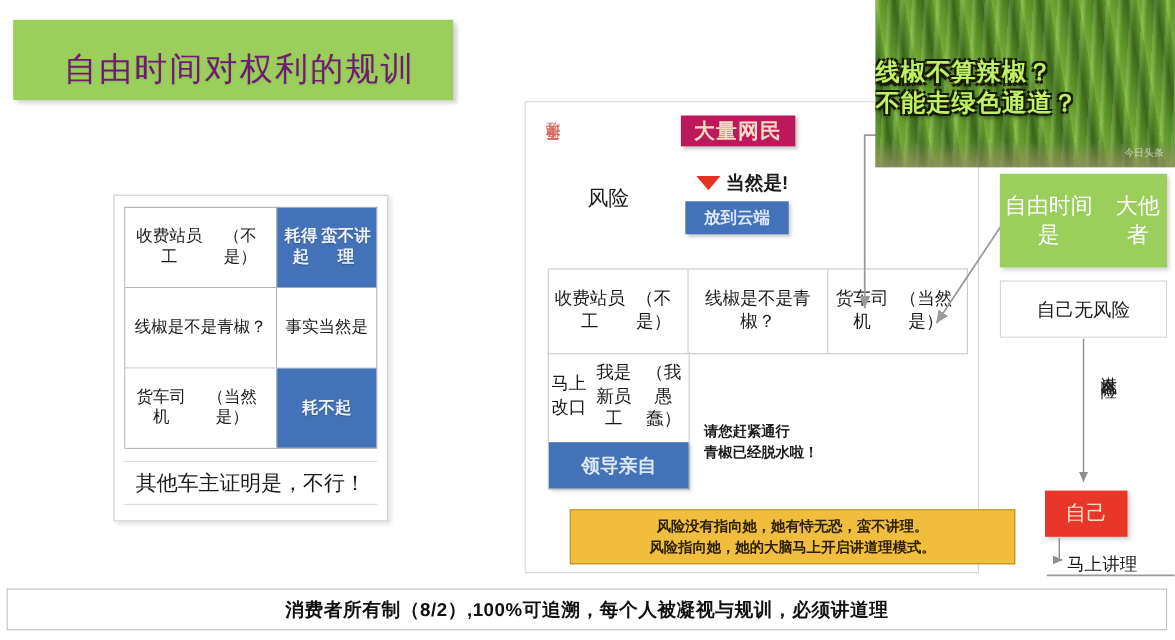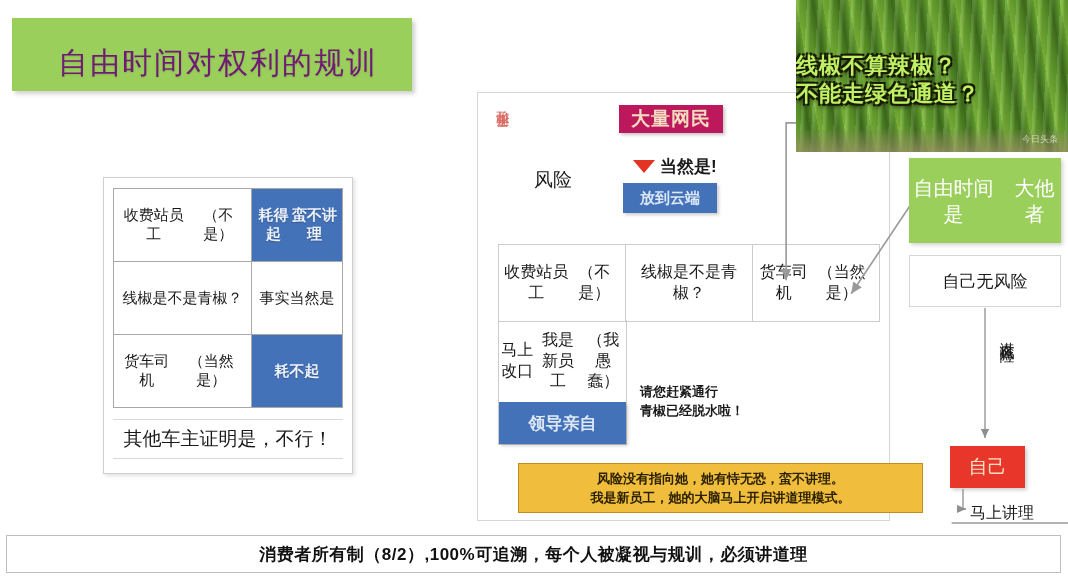--- a/index.html
+++ b/index.html
@@ -484,21 +484,21 @@
         <div class="leader-box">领导亲自</div>
       </div>
 
       <div class="note-text">
         <div>请您赶紧通行</div>
         <div>青椒已经脱水啦！</div>
       </div>
 
       <div class="orange-banner">
         <div>风险没有指向她，她有恃无恐，蛮不讲理。</div>
-        <div>我是新员工，她的大脑马上开启讲道理模式。</div>
+        <div>风险指向她，她的大脑马上开启讲道理模式。</div>
       </div>
 
       <svg class="arrows" viewBox="0 0 413 429" width="413" height="429">
         <defs>
           <marker id="ahGray" markerWidth="9" markerHeight="9" refX="7" refY="3.2" orient="auto">
             <path d="M0,0 L7,3.2 L0,6.4 z" fill="#9a9a9a"></path>
           </marker>
         </defs>
 
         <path d="M135,22 L40,22 L40,138" stroke="#9a9a9a" stroke-width="1.2" fill="none" marker-end="url(#ahGray)"></path>

